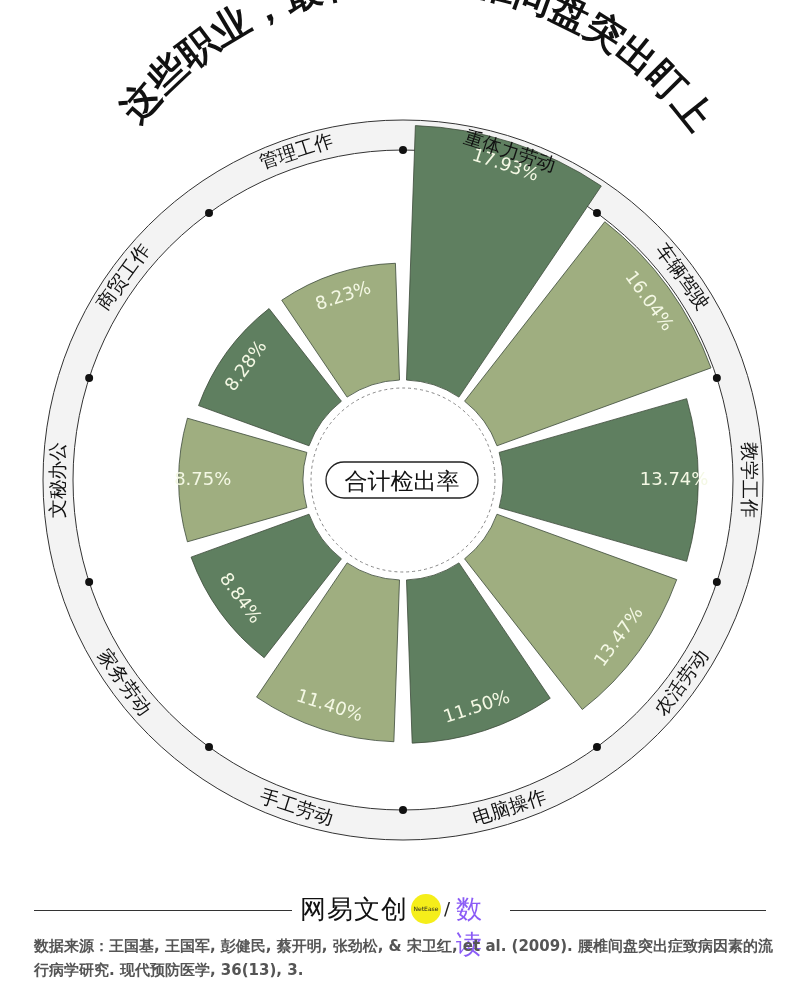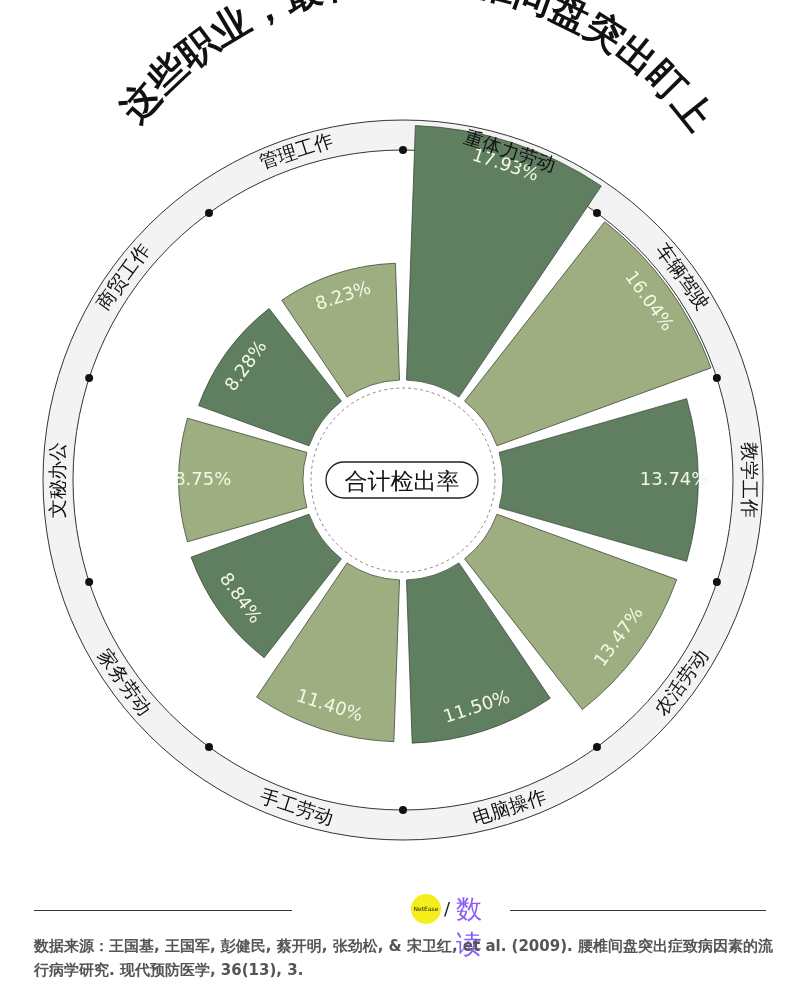--- a/index.html
+++ b/index.html
@@ -74,17 +74,18 @@
       <text x="123.88913694064308" y="277.2140879590968" text-anchor="middle" dominant-baseline="middle" font-size="19" fill="#111" transform="rotate(306 123.88913694064308 277.2140879590968)" font-family="DejaVu Sans, sans-serif">商贸工作</text>
       <circle cx="89.15134962259935" cy="378.02439185626724" r="4" fill="#111"></circle>
       <text x="296.3891369406431" y="151.88550187817202" text-anchor="middle" dominant-baseline="middle" font-size="19" fill="#111" transform="rotate(342 296.3891369406431 151.88550187817202)" font-family="DejaVu Sans, sans-serif">管理工作</text>
       <circle cx="209.03086674348384" cy="213.02439185626736" r="4" fill="#111"></circle>
     </g>
 </svg>
 
 <div class="footer-line" style="left:34px;width:258px;"></div>
 <div class="footer-line" style="left:510px;width:256px;"></div>
 <div class="brand">
+  <span class="brand-text">网易文创</span>
   <span class="brand-dot">NetEase</span>
   <span class="brand-slash">/</span>
   <span class="brand-text2">数读</span>
 </div>
 <div class="source">数据来源：王国基, 王国军, 彭健民, 蔡开明, 张劲松, &amp; 宋卫红, et al. (2009). 腰椎间盘突出症致病因素的流行病学研究. 现代预防医学, 36(13), 3.</div>
 
 </body></html>

